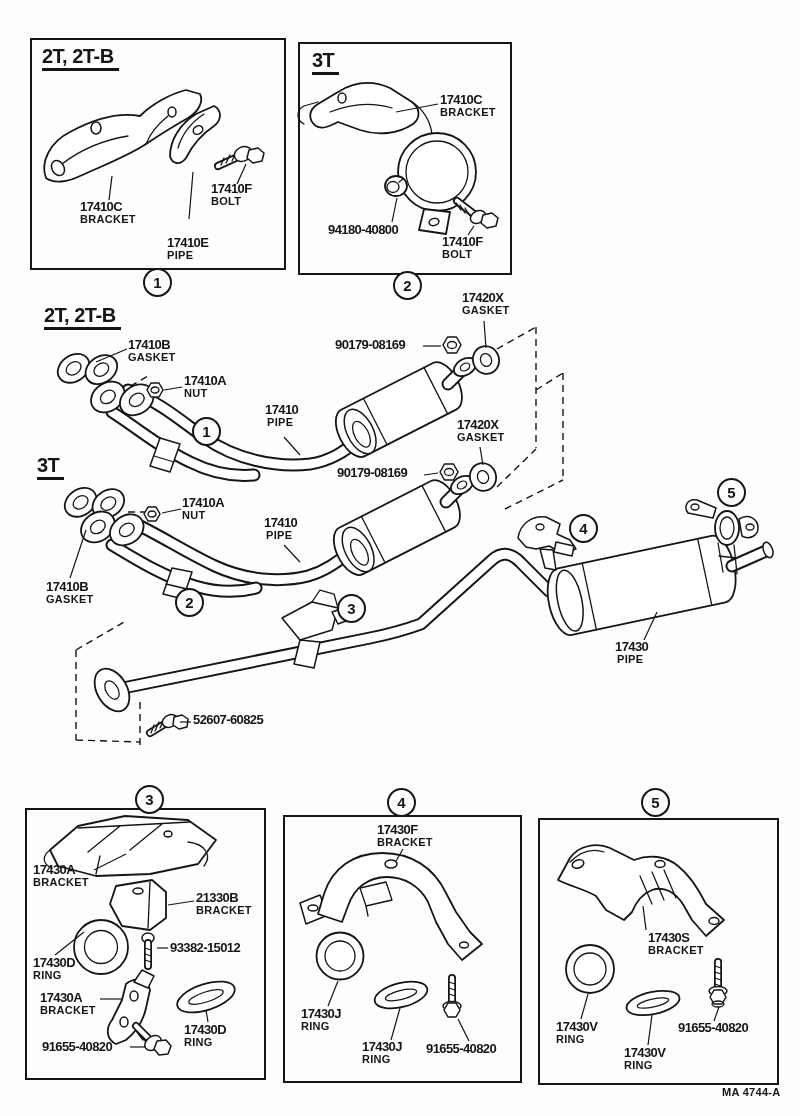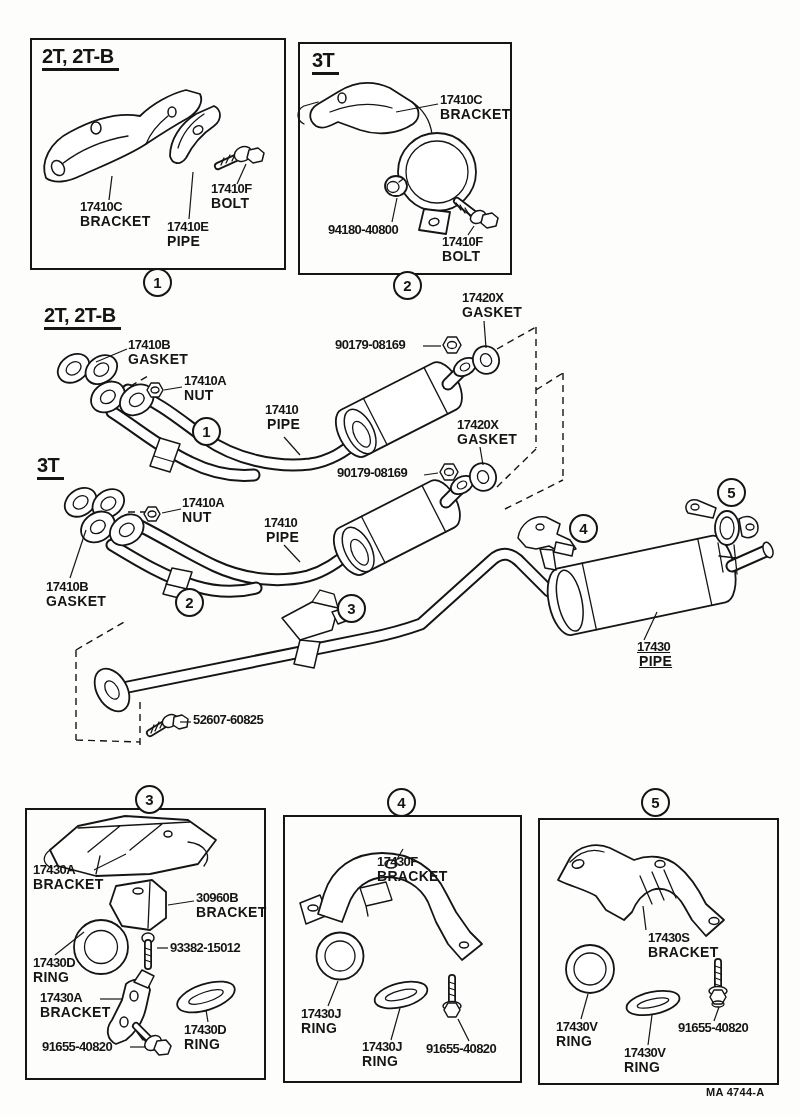--- a/index.html
+++ b/index.html
@@ -3,24 +3,24 @@
 <meta charset="utf-8">
 <style>
   html,body{margin:0;padding:0;background:#fff;}
   .sheet{position:relative;width:800px;height:1116px;background:#fdfdfc;overflow:hidden;
          font-family:"Liberation Sans",sans-serif;color:#151515;}
   .pbox{position:absolute;border:2.4px solid #151515;background:transparent;}
   .heading{position:absolute;font-size:20px;font-weight:bold;letter-spacing:-0.5px;
            border-bottom:3px solid #151515;padding:0 5px 1px 0;line-height:1.05;white-space:nowrap;}
   .plabel{position:absolute;font-weight:bold;line-height:1.0;white-space:nowrap;}
   .pnum{font-size:13px;letter-spacing:-0.6px;}
-  .pname{font-size:14px;letter-spacing:0.3px;padding-top:1px;}
+  .pname{font-size:11px;letter-spacing:0.3px;padding-top:1px;}
   .callout{position:absolute;width:25px;height:25px;border:2.4px solid #151515;border-radius:50%;
            text-align:center;line-height:25px;font-size:15px;font-weight:bold;background:#fdfdfc;}
-  .footer-code{position:absolute;font-size:11px;font-weight:bold;letter-spacing:0.3px;}
+  .footer-code{position:absolute;font-size:11px;font-weight:bold;letter-spacing:0.3px;margin-left:16px;}
   svg.art{position:absolute;overflow:visible;}
   .ln{fill:#fff;stroke:#151515;stroke-width:1.8;stroke-linejoin:round;stroke-linecap:round;}
   .ln2{fill:none;stroke:#151515;stroke-width:1.3;stroke-linejoin:round;stroke-linecap:round;}
   .lnf{fill:#fff;stroke:#151515;stroke-width:1.5;stroke-linejoin:round;}
   .dash{fill:none;stroke:#151515;stroke-width:1.4;stroke-dasharray:7 5;}
   .lead{fill:none;stroke:#151515;stroke-width:1.2;}
   .tubeo{fill:none;stroke:#151515;stroke-width:13;stroke-linecap:round;stroke-linejoin:round;}
   .tubei{fill:none;stroke:#fff;stroke-width:9;stroke-linecap:round;stroke-linejoin:round;}
   .tubeso{fill:none;stroke:#151515;stroke-width:8;stroke-linecap:round;}
   .tubesi{fill:none;stroke:#fff;stroke-width:4.5;stroke-linecap:round;}
@@ -48,21 +48,21 @@
     <polygon class="lnf" points="258,148 264,153 262,161 253,163 247,158 249,150"></polygon>
     <path class="lead" d="M109,200 L112,176"></path>
     <path class="lead" d="M189,219 L193,172"></path>
     <path class="lead" d="M237,184 L246,164"></path>
   </svg>
   <div class="heading" style="left:42px;top:46px;">2T, 2T-B</div>
   <div class="plabel" style="left:80px;top:200px;">
     <div class="pnum">17410C</div>
     <div class="pname">BRACKET</div>
   </div>
-  <div class="plabel" style="left:167px;top:220px;">
+  <div class="plabel" style="left:167px;top:236px;">
     <div class="pnum">17410E</div>
     <div class="pname">PIPE</div>
   </div>
   <div class="plabel" style="left:211px;top:182px;">
     <div class="pnum">17410F</div>
     <div class="pname">BOLT</div>
   </div>
   <div class="callout" style="left:143px;top:268px;">1</div>
 
   <div class="pbox" style="left:298px;top:42px;width:210px;height:229px;"></div>
@@ -283,21 +283,21 @@
     <div class="pname">NUT</div>
   </div>
   <div class="plabel" style="left:264px;top:516px;">
     <div class="pnum">17410</div>
     <div class="pname" style="padding-left:2px;">PIPE</div>
   </div>
   <div class="plabel" style="left:46px;top:580px;">
     <div class="pnum">17410B</div>
     <div class="pname">GASKET</div>
   </div>
-  <div class="plabel" style="left:637px;top:640px;text-decoration:underline;">
+  <div class="plabel" style="left:615px;top:640px;">
     <div class="pnum">17430</div>
     <div class="pname" style="padding-left:2px;">PIPE</div>
   </div>
   <div class="plabel" style="left:193px;top:713px;">
     <div class="pnum">52607-60825</div>
   </div>
   <div class="callout" style="left:192px;top:417px;">1</div>
   <div class="callout" style="left:175px;top:588px;">2</div>
   <div class="callout" style="left:337px;top:594px;">3</div>
   <div class="callout" style="left:569px;top:514px;">4</div>
@@ -339,21 +339,21 @@
     <path class="lead" d="M55,955 L84,932"></path>
     <path class="lead" d="M100,999 L122,999"></path>
     <path class="lead" d="M130,1047 L146,1047"></path>
     <path class="lead" d="M206,1010 L208,1022"></path>
   </svg>
   <div class="plabel" style="left:33px;top:863px;">
     <div class="pnum">17430A</div>
     <div class="pname">BRACKET</div>
   </div>
   <div class="plabel" style="left:196px;top:891px;">
-    <div class="pnum">30960B</div>
+    <div class="pnum">21330B</div>
     <div class="pname">BRACKET</div>
   </div>
   <div class="plabel" style="left:170px;top:941px;">
     <div class="pnum">93382-15012</div>
   </div>
   <div class="plabel" style="left:33px;top:956px;">
     <div class="pnum">17430D</div>
     <div class="pname">RING</div>
   </div>
   <div class="plabel" style="left:40px;top:991px;">
@@ -388,21 +388,21 @@
         <path class="tubesi" d="M0,-22 L0,2"></path>
       <path class="ln2" d="M-3,-18 L3,-16 M-3,-12 L3,-10 M-3,-6 L3,-4"></path>
       <ellipse class="lnf" cx="0" cy="6" rx="9" ry="4.5"></ellipse>
       <polygon class="lnf" points="8,10 4,17 -4,17 -8,10 -4,3 4,3"></polygon>
     </g>
     <path class="lead" d="M403,849 L396,861"></path>
     <path class="lead" d="M328,1006 L338,981"></path>
     <path class="lead" d="M391,1040 L400,1008"></path>
     <path class="lead" d="M469,1041 L458,1019"></path>
   </svg>
-  <div class="plabel" style="left:377px;top:855px;">
+  <div class="plabel" style="left:377px;top:823px;">
     <div class="pnum">17430F</div>
     <div class="pname">BRACKET</div>
   </div>
   <div class="plabel" style="left:301px;top:1007px;">
     <div class="pnum">17430J</div>
     <div class="pname">RING</div>
   </div>
   <div class="plabel" style="left:362px;top:1040px;">
     <div class="pnum">17430J</div>
     <div class="pname">RING</div>

